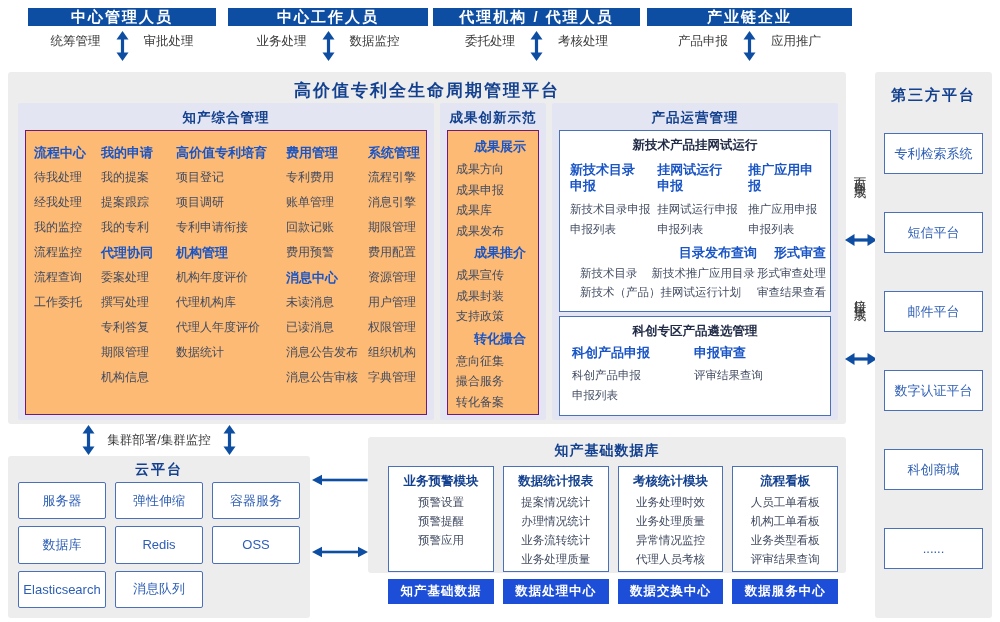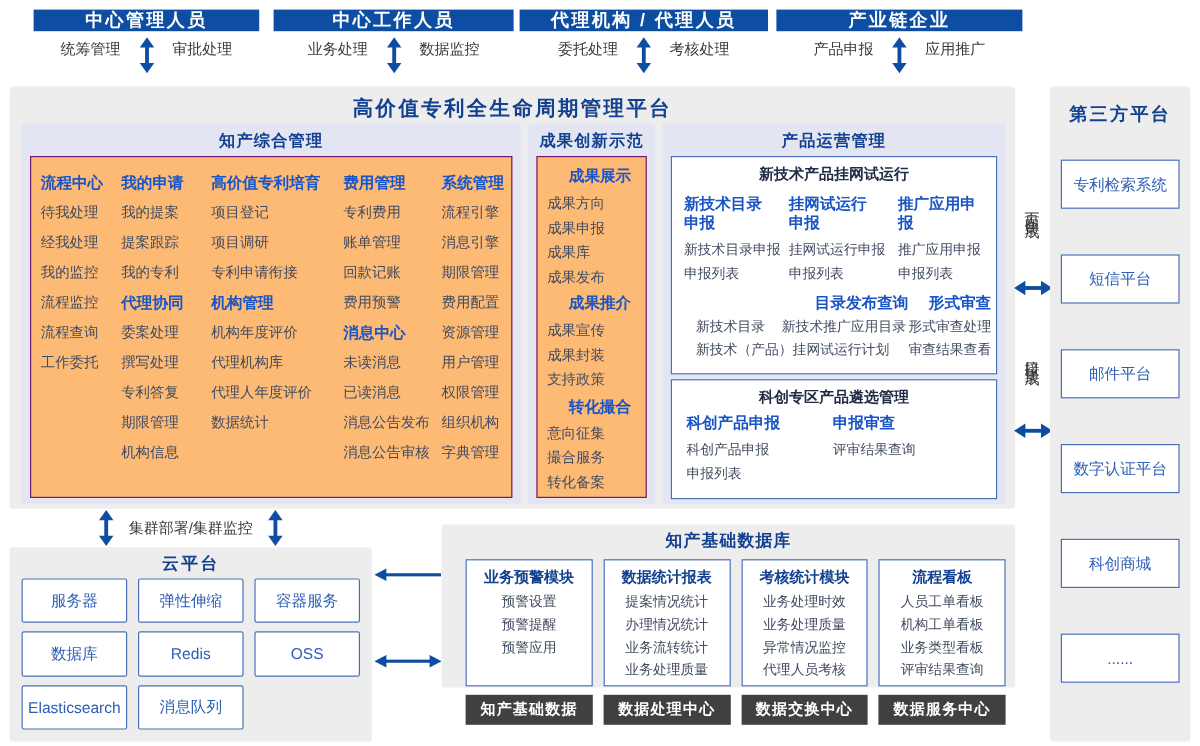--- a/index.html
+++ b/index.html
@@ -104,21 +104,21 @@
 
   
   .db-panel { left:368px; top:437px; width:478px; height:136px; }
   .db-title { text-align:center; font-weight:bold; font-size:14px; color:#14418f;
               padding-top:5px; letter-spacing:1px; }
   .db-cols { position:absolute; left:20px; right:8px; top:29px; display:flex; gap:9px; }
   .db-col { flex:1; display:flex; flex-direction:column; }
   .db-box { background:#fff; border:1px solid #4a71b8; height:106px; text-align:center; }
   .db-hdr { font-size:12.5px; font-weight:bold; color:#14418f; padding:6px 0 3px; }
   .db-item { font-size:11.5px; color:#414b61; line-height:19px; }
-  .db-bar { margin-top:7px; background:#404040; color:#fff; font-weight:bold; font-size:12.5px;
+  .db-bar { margin-top:7px; background:#1d4ed8; color:#fff; font-weight:bold; font-size:12.5px;
             height:25px; display:flex; align-items:center; justify-content:center; letter-spacing:1px; }
 
   
   .side-panel { left:875px; top:72px; width:117px; height:546px; }
   .side-title { text-align:center; font-weight:bold; font-size:15px; color:#14418f;
                 padding-top:14px; letter-spacing:2px; }
   .side-items { position:absolute; left:9px; right:9px; top:61px; }
   .side-item { height:41px; margin-bottom:38px; background:#fff; border:1px solid #4a71b8;
                display:flex; align-items:center; justify-content:center; font-size:13px; color:#2d5eb5; }
 </style>

